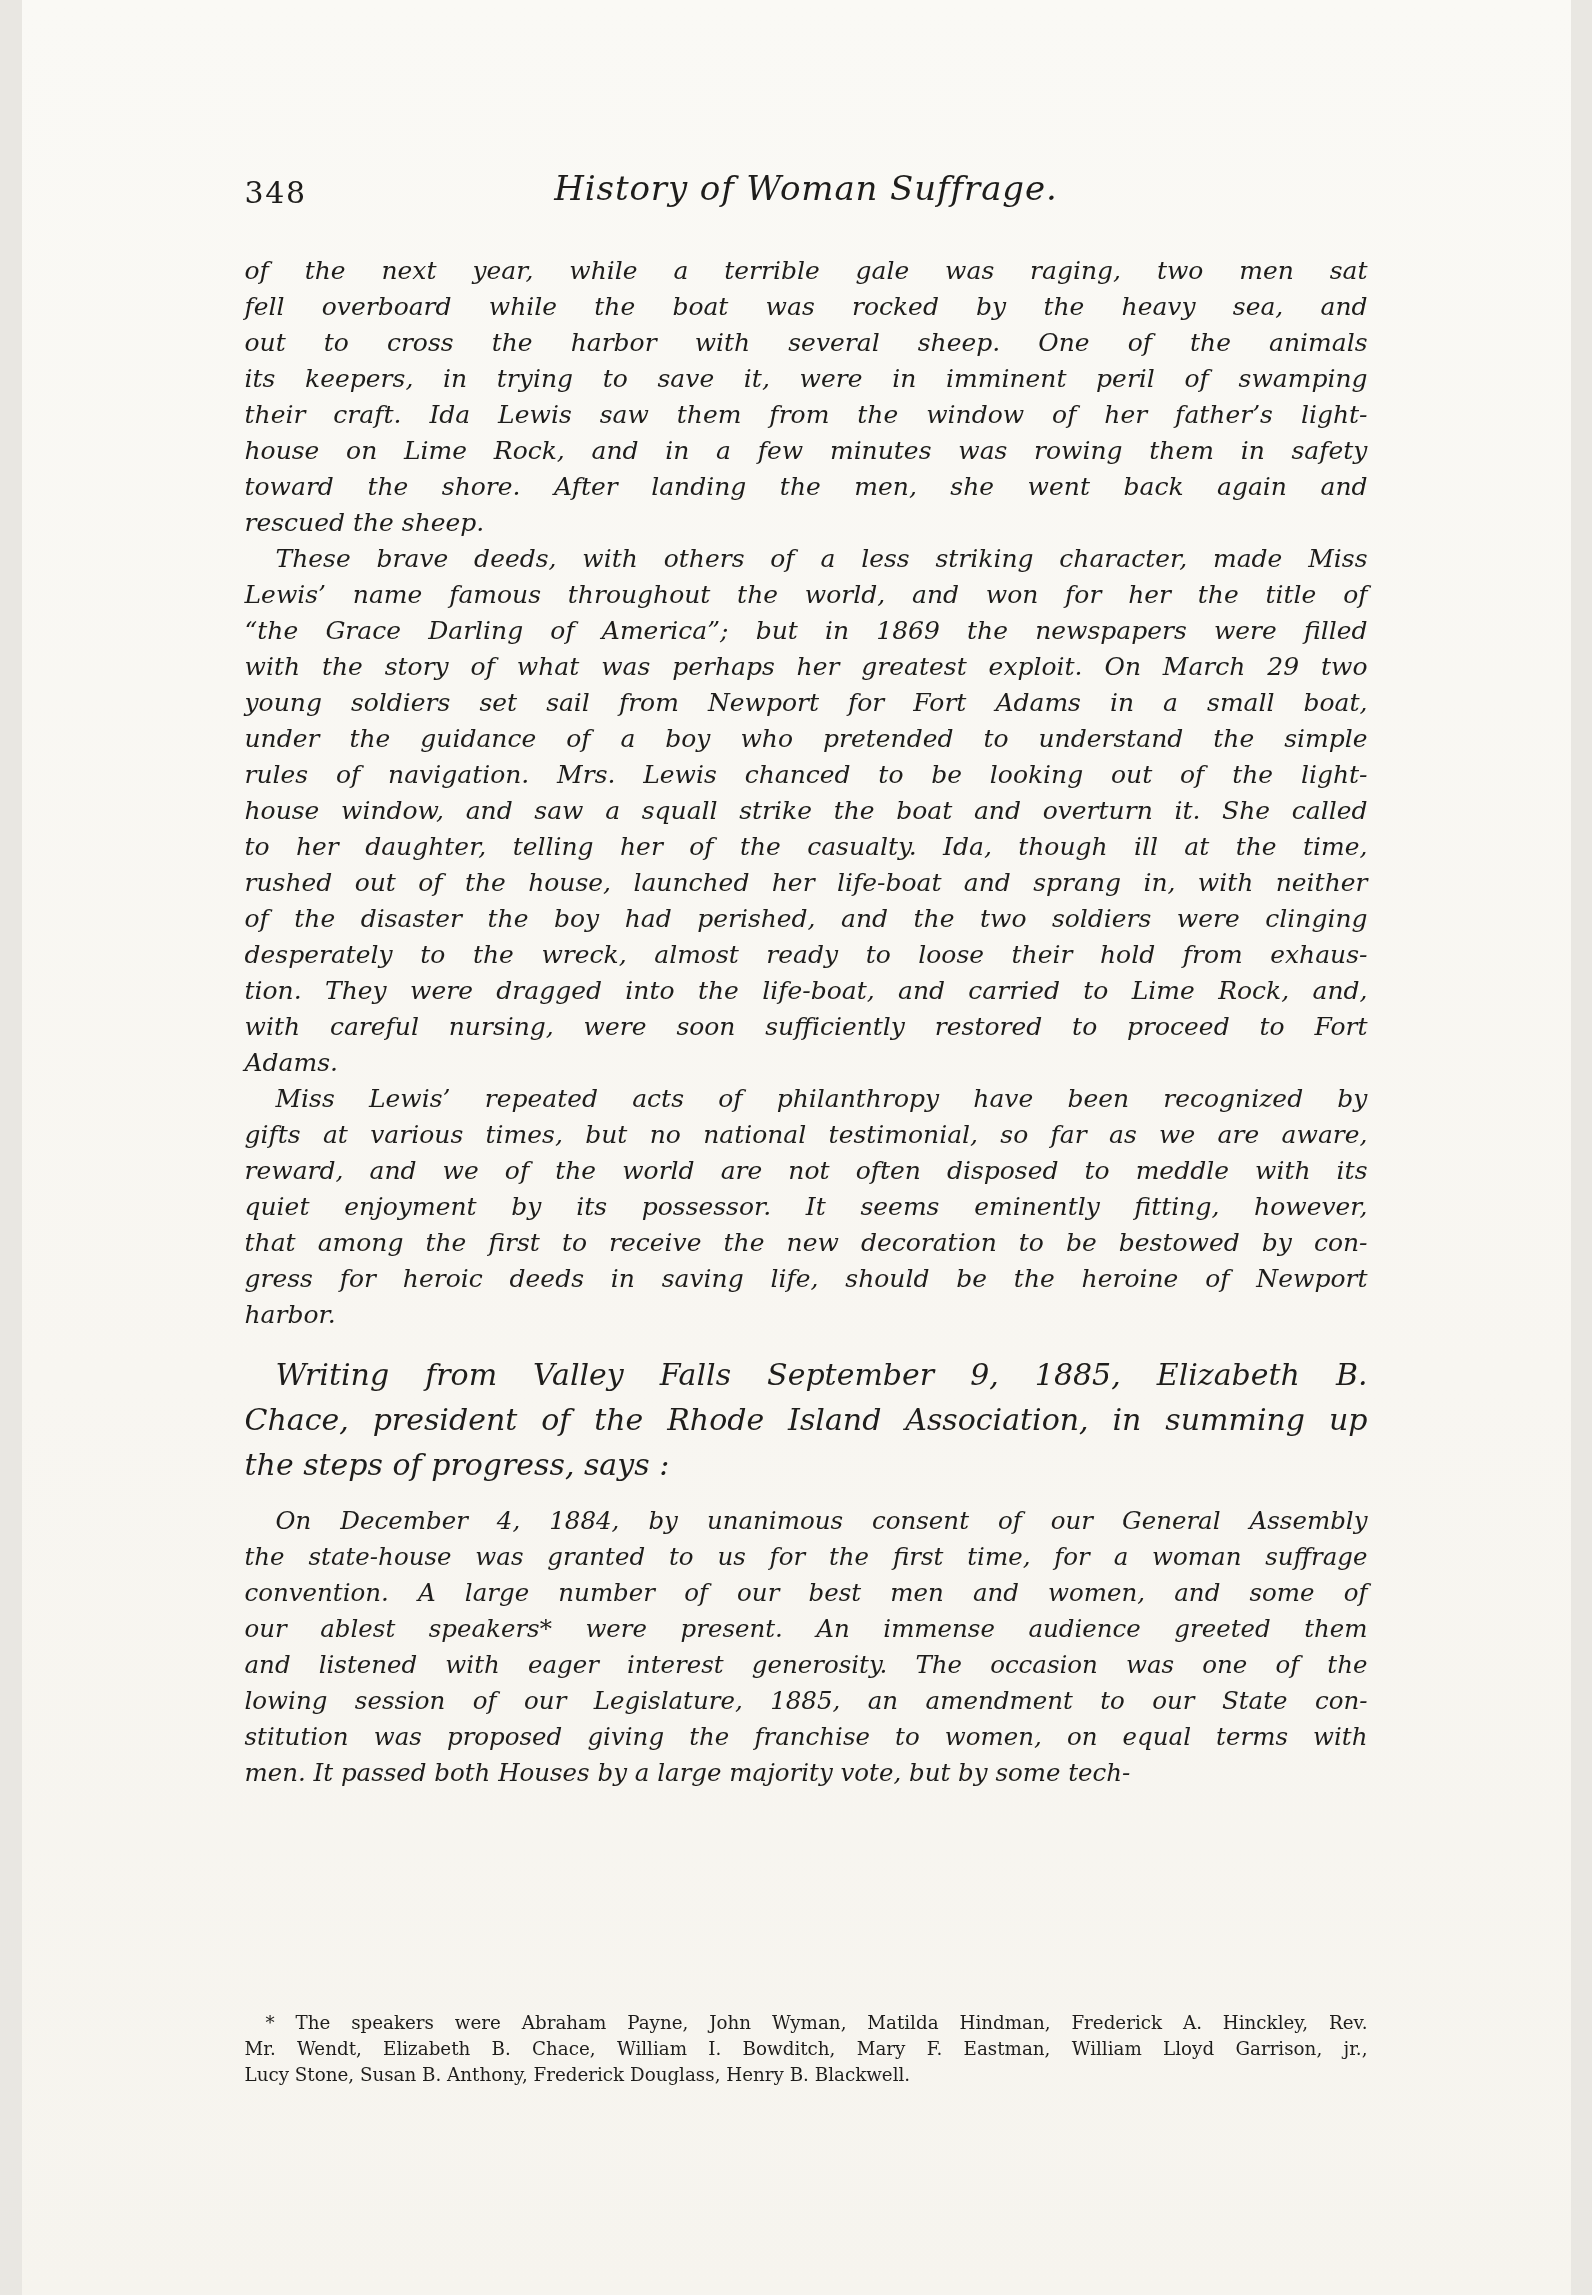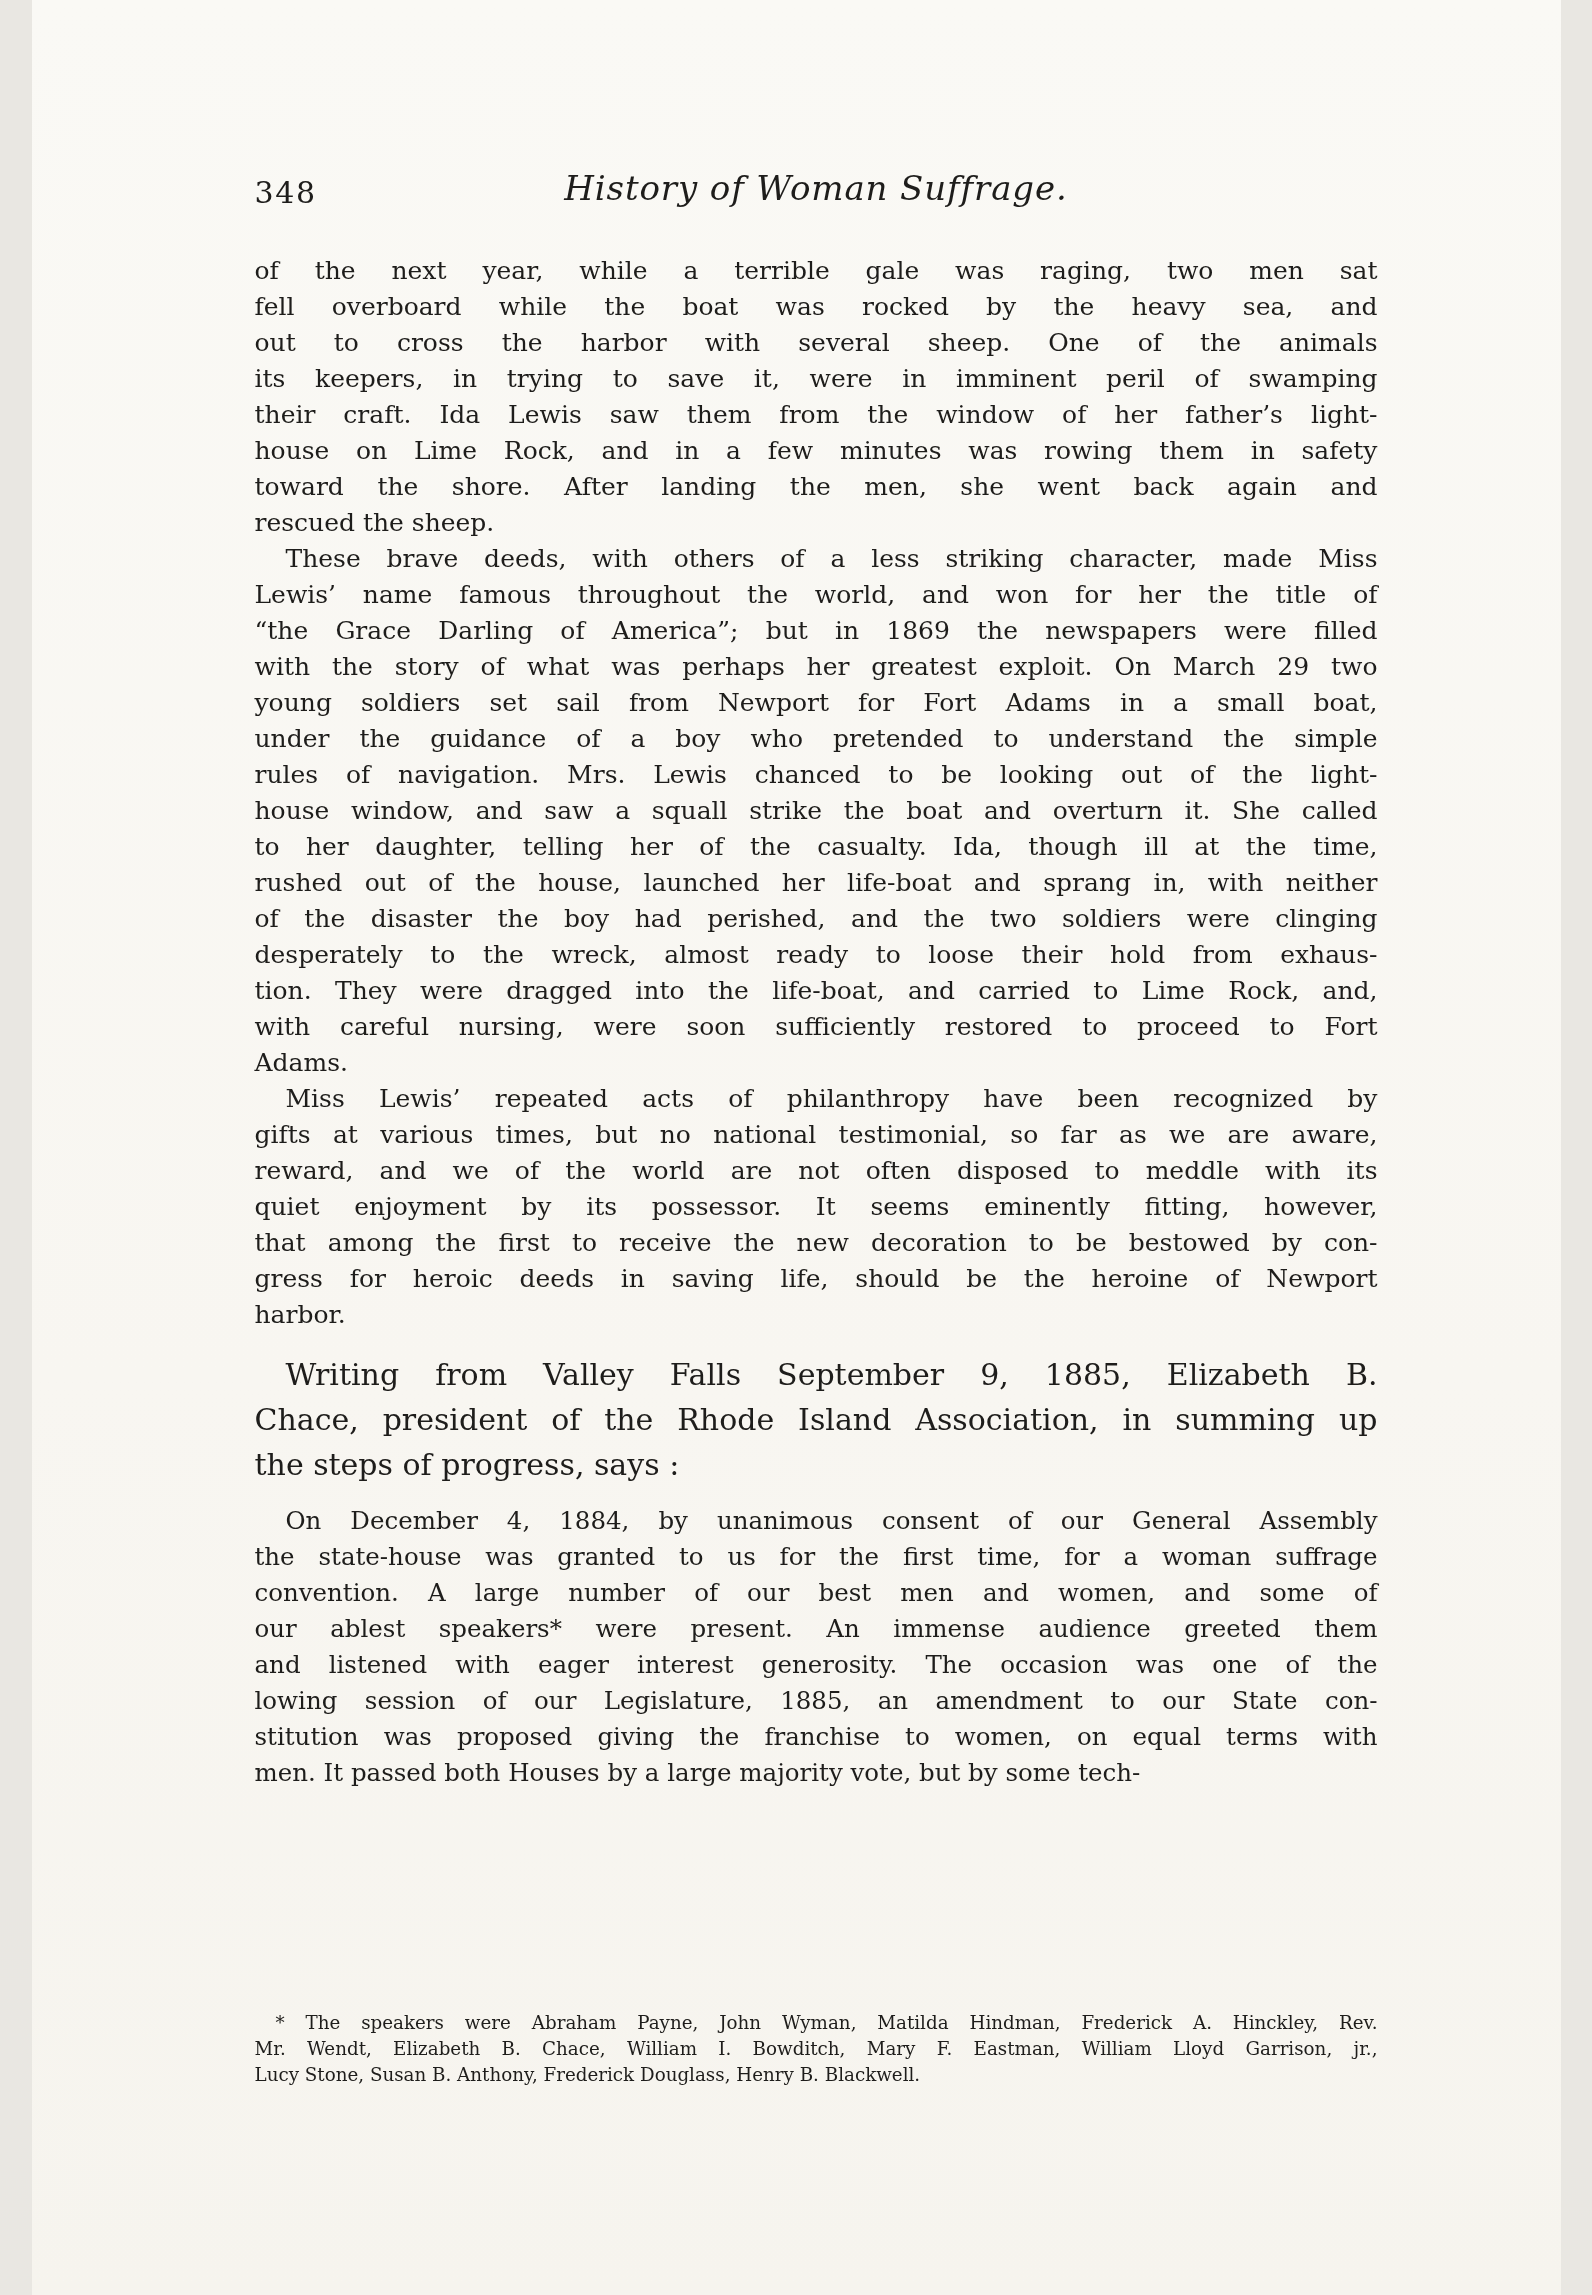--- a/index.html
+++ b/index.html
@@ -10,20 +10,21 @@
   }
   .page {
     position: relative;
     width: 1529px;
     height: 2295px;
     margin: 0 auto;
     background: linear-gradient(180deg, #faf9f5 0%, #f8f6f1 60%, #f6f4ee 100%);
     font-family: "DejaVu Serif", "Liberation Serif", serif;
     color: #1e1d1b;
     overflow: hidden;
+    padding-left: 20px;
   }
   .header {
     position: absolute;
     top: 168px;
     left: 223px;
     width: 1123px;
     height: 52px;
   }
   .pagenum {
     position: absolute;
@@ -37,20 +38,21 @@
     text-align: center;
     font-style: italic;
     font-size: 34px;
     letter-spacing: 0.9px;
   }
   .content {
     position: absolute;
     top: 253px;
     left: 223px;
     width: 1123px;
+    font-style: italic;
   }
   .paragraph { margin: 0; }
   .line {
     text-align: justify;
     text-align-last: justify;
     white-space: normal;
   }
   .line.last { text-align-last: left; }
   .line.indent { text-indent: 31px; }
   .pstyle-body .line {

